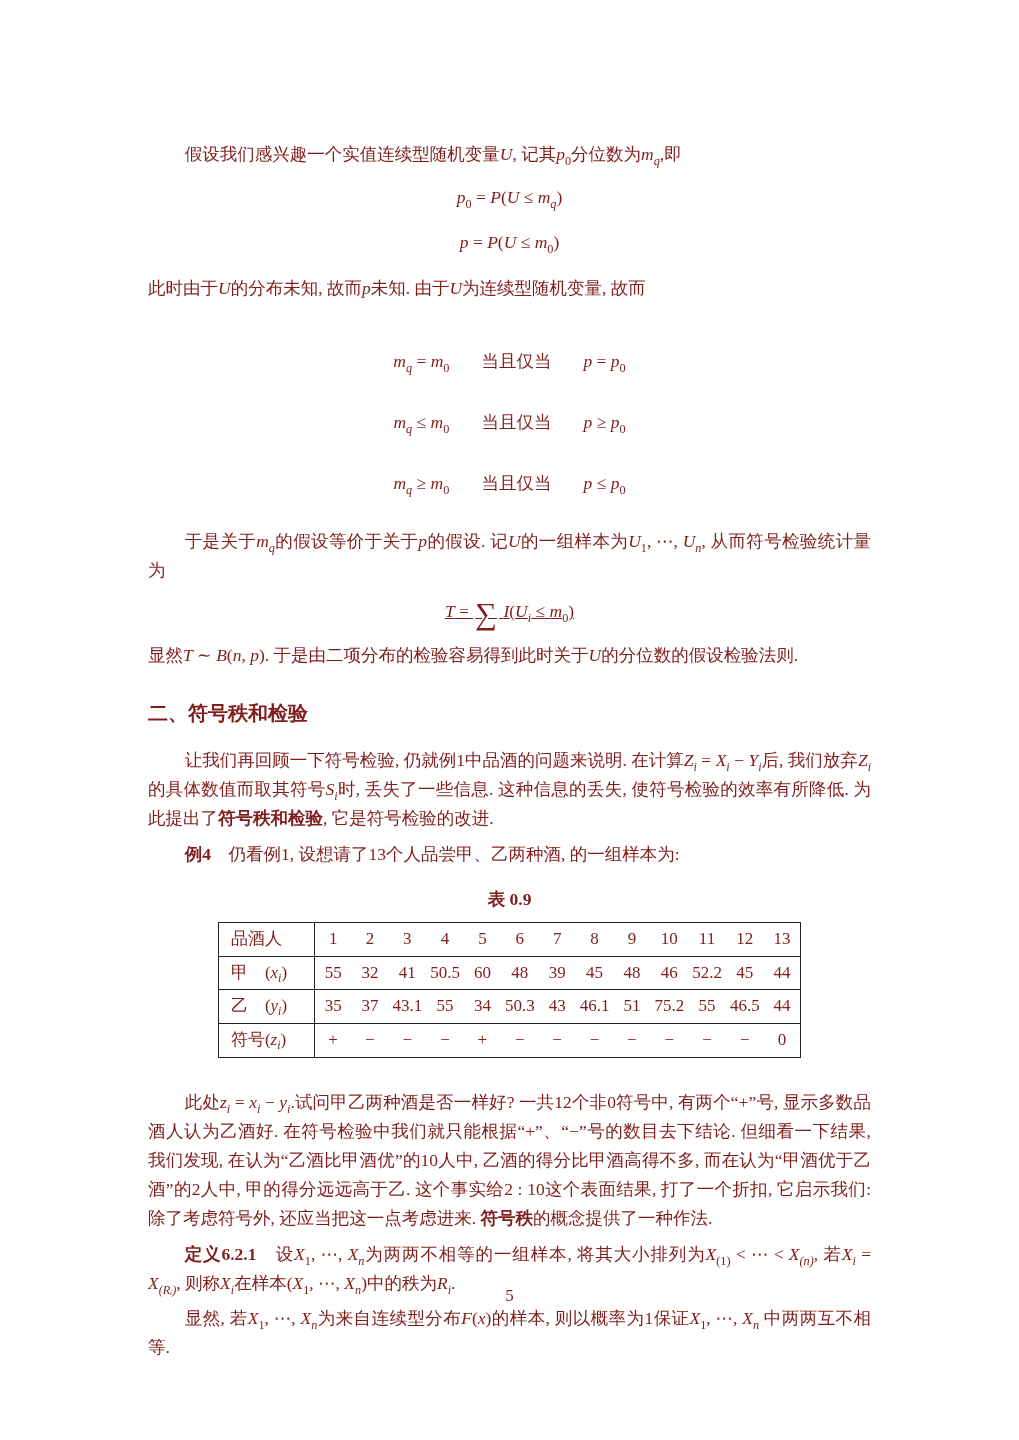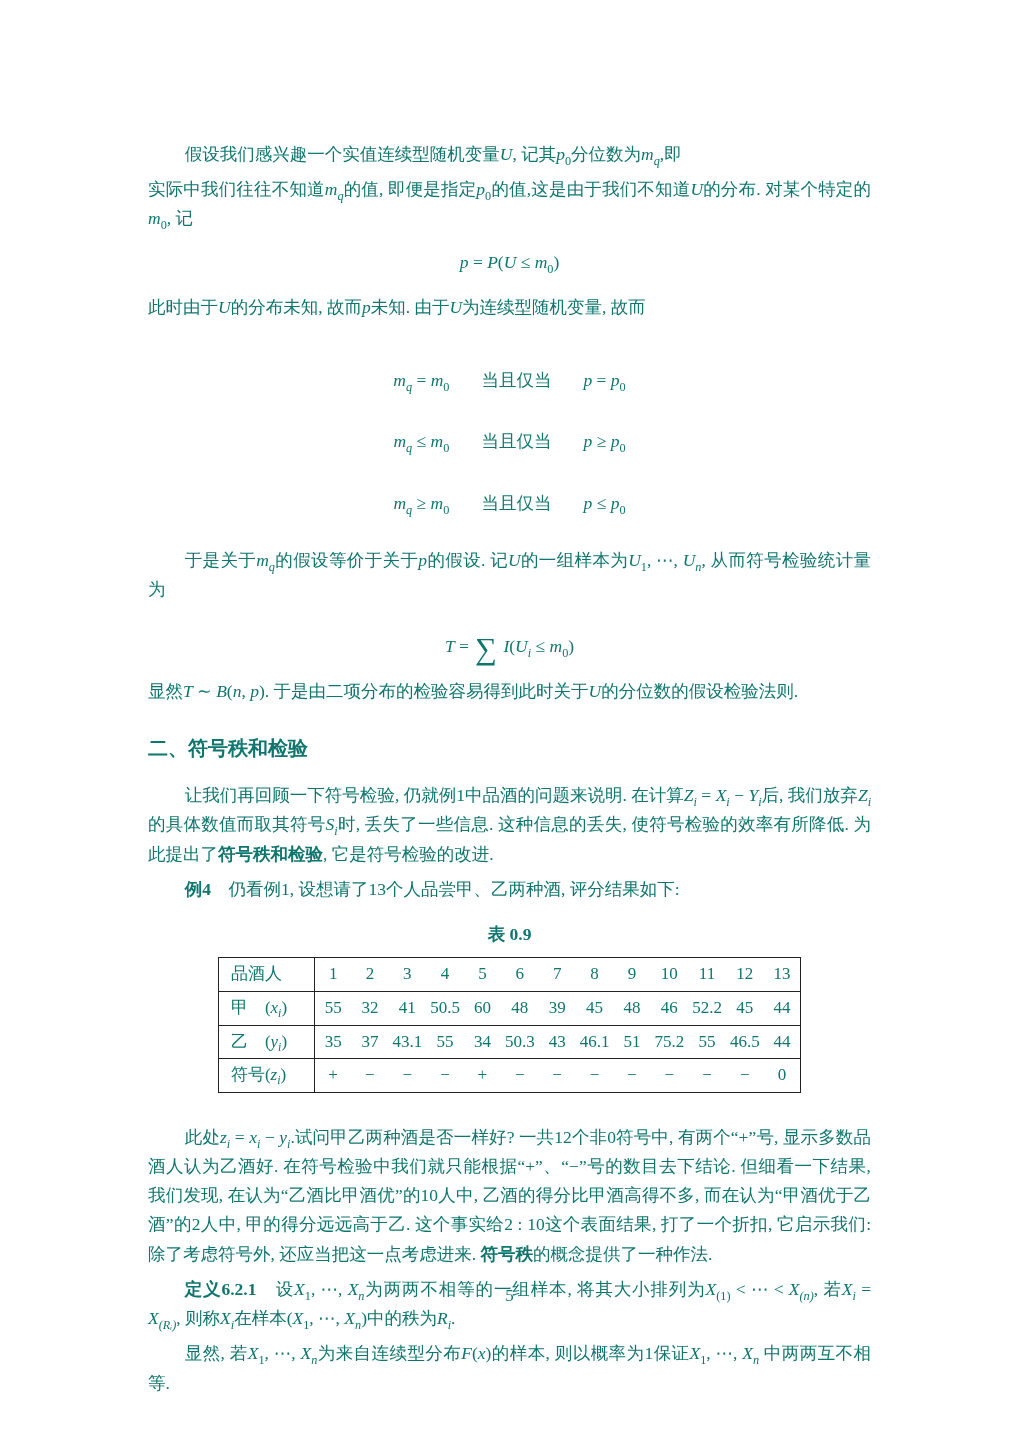--- a/index.html
+++ b/index.html
@@ -2,21 +2,21 @@
 <html><head>
 <meta charset="utf-8">
 <style>
   * { box-sizing: border-box; }
   html, body { margin: 0; padding: 0; background: #ffffff; }
   .page {
     position: relative;
     width: 1019px;
     height: 1440px;
     background: #ffffff;
-    color: #0f766e;
+    color: #7f1d1d;
     font-family: "Liberation Serif", "DejaVu Serif", serif;
     overflow: hidden;
   }
   .content {
     position: absolute;
     left: 148px;
     top: 140px;
     width: 723px;
     font-size: 17.5px;
     line-height: 1.67;
@@ -25,21 +25,21 @@
   .para { margin: 0 0 6px 0; }
   .indent { text-indent: 2.1em; }
   .it { font-style: italic; }
   .bd { font-weight: bold; }
   sub { font-size: 70%; line-height: 0; }
   .formula {
     text-align: center;
     margin: 14px 0 16px 0;
     text-indent: 0;
   }
-  .formula-big { margin: 28px 0 12px 0; }
+  .formula-big { margin: 12px 0 12px 0; text-decoration: underline; }
   .sum-op {
     font-style: normal;
     font-size: 175%;
     line-height: 1;
     vertical-align: -0.22em;
     padding: 0 2px;
   }
   .align-block {
     display: flex;
     justify-content: center;
@@ -99,22 +99,22 @@
   }
 </style>
 </head>
 <body>
 
 <div class="page">
   <div class="content">
 
     <p class="para indent"><span>假设我们感兴趣一个实值连续型随机变量</span><span class="it">U</span><span>, 记其</span><span class="it">p</span><sub>0</sub><span>分位数为</span><span class="it">m</span><sub class="it">q</sub><span>,即</span></p>
 
-
-    <p class="para"><span>实际中我们往往不知道</span><span class="it">m</span><sub class="it">q</sub><span>的值, 即便是指定</span><span class="it">p</span><sub>0</sub><span>的值,这是由于我们不知道</span><span class="it">U</span><span>的分布. 对某个特定的</span><span class="it">m</span><sub>0</sub><span>, 记</span></p>
+    <div class="formula"><span class="it">p</span><sub>0</sub><span> = </span><span class="it">P</span><span>(</span><span class="it">U</span><span> ≤ </span><span class="it">m</span><sub class="it">q</sub><span>)</span></div>
+
 
     <div class="formula"><span class="it">p</span><span> = </span><span class="it">P</span><span>(</span><span class="it">U</span><span> ≤ </span><span class="it">m</span><sub>0</sub><span>)</span></div>
 
     <p class="para"><span>此时由于</span><span class="it">U</span><span>的分布未知, 故而</span><span class="it">p</span><span>未知. 由于</span><span class="it">U</span><span>为连续型随机变量, 故而</span></p>
 
     <div class="align-block">
       <div class="align-grid">
         <span><span class="it">m</span><sub class="it">q</sub><span> = </span><span class="it">m</span><sub>0</sub></span>
         <span>当且仅当</span>
         <span><span class="it">p</span><span> = </span><span class="it">p</span><sub>0</sub></span>
@@ -132,21 +132,21 @@
     <p class="para indent"><span>于是关于</span><span class="it">m</span><sub class="it">q</sub><span>的假设等价于关于</span><span class="it">p</span><span>的假设. 记</span><span class="it">U</span><span>的一组样本为</span><span class="it">U</span><sub>1</sub><span>, ⋯, </span><span class="it">U</span><sub class="it">n</sub><span>, 从而符号检验统计量为</span></p>
 
     <div class="formula formula-big"><span class="it">T</span><span> = </span><span class="sum-op">∑</span><span> </span><span class="it">I</span><span>(</span><span class="it">U</span><sub class="it">i</sub><span> ≤ </span><span class="it">m</span><sub>0</sub><span>)</span></div>
 
     <p class="para"><span>显然</span><span class="it">T</span><span> ∼ </span><span class="it">B</span><span>(</span><span class="it">n</span><span>, </span><span class="it">p</span><span>). 于是由二项分布的检验容易得到此时关于</span><span class="it">U</span><span>的分位数的假设检验法则.</span></p>
 
     <h2 class="section-heading">二、符号秩和检验</h2>
 
     <p class="para indent"><span>让我们再回顾一下符号检验, 仍就例1中品酒的问题来说明. 在计算</span><span class="it">Z</span><sub class="it">i</sub><span> = </span><span class="it">X</span><sub class="it">i</sub><span> − </span><span class="it">Y</span><sub class="it">i</sub><span>后, 我们放弃</span><span class="it">Z</span><sub class="it">i</sub><span>的具体数值而取其符号</span><span class="it">S</span><sub class="it">i</sub><span>时, 丢失了一些信息. 这种信息的丢失, 使符号检验的效率有所降低. 为此提出了</span><span class="bd">符号秩和检验</span><span>, 它是符号检验的改进.</span></p>
 
-    <p class="para indent"><span class="bd">例4</span><span>　仍看例1, 设想请了13个人品尝甲、乙两种酒, 评分结果如下:</span></p>
+    <p class="para indent"><span class="bd">例4</span><span>　仍看例1, 设想请了13个人品尝甲、乙两种酒, 的一组样本为:</span></p>
 
     <div class="table-caption">表 0.9</div>
 
     <table class="score-table">
       <tbody>
           <tr>
         <th class="label-col">品酒人</th>
       <td>1</td>
             <td>2</td>
             <td>3</td>

